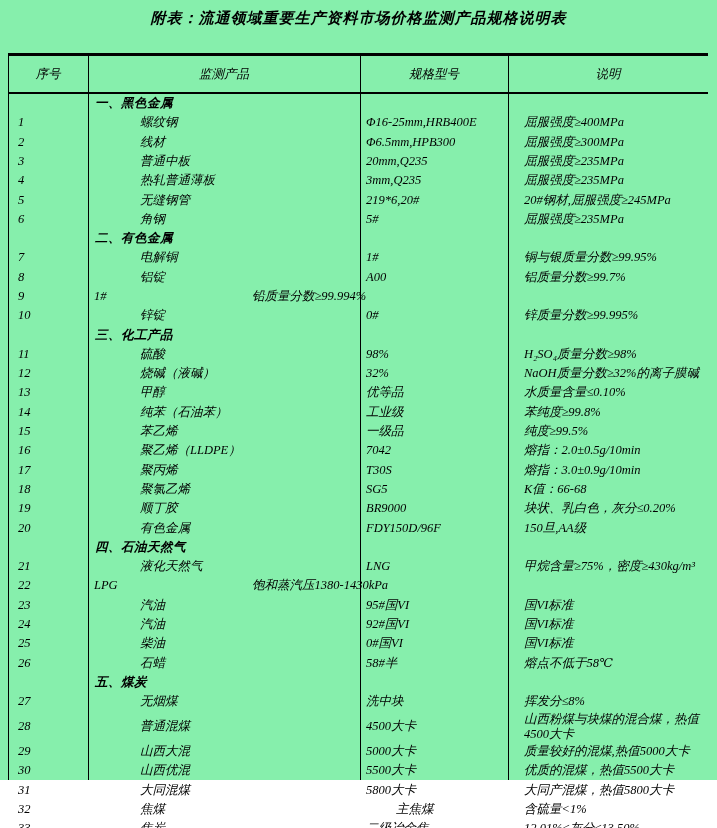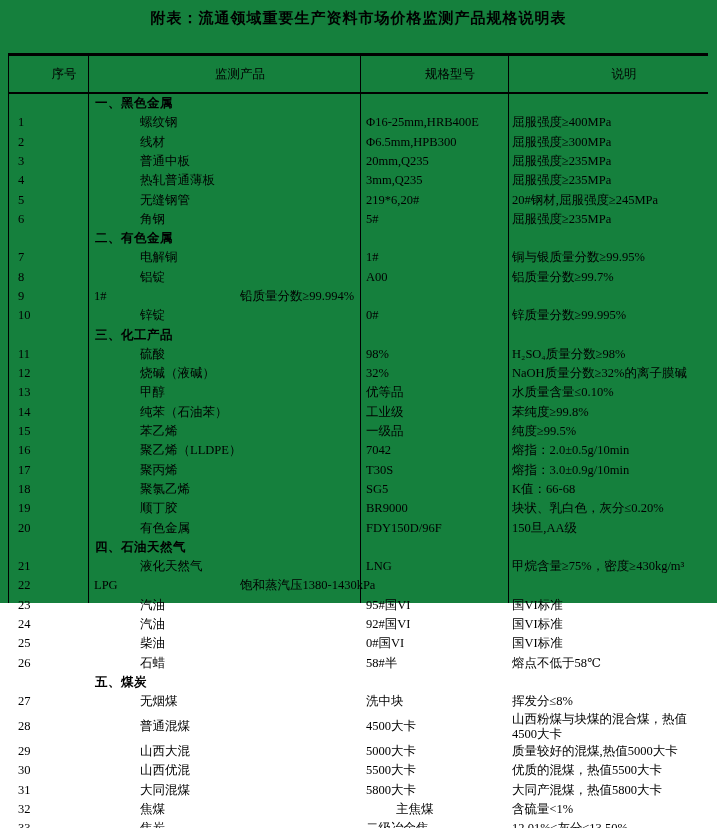--- a/index.html
+++ b/index.html
@@ -1,47 +1,47 @@
 <!DOCTYPE html>
 <html><head>
 <meta charset="utf-8">
 <style>
   html,body{margin:0;padding:0;}
   body{
     width:717px;height:828px;background:#ffffff;overflow:hidden;
     font-family:"Liberation Serif","DejaVu Serif",serif;color:#000;
   }
-  .page{position:relative;width:717px;height:603px;background:#15803d;}
+  .page{position:relative;width:717px;height:780px;background:#86efac;font-style:italic;}
   .doc-title{
     position:absolute;top:9px;left:0;width:717px;text-align:center;
     font-size:15px;font-weight:bold;letter-spacing:1px;
   }
   
   .rule{position:absolute;background:#000;}
   .rule-top{left:8px;top:53px;width:700px;height:3px;}
   .rule-header{left:8px;top:92px;width:700px;height:2px;}
   .vline{position:absolute;top:53px;bottom:0;width:1px;background:#000;}
   .vline-left{left:8px;}
   .vline-1{left:88px;}
   .vline-2{left:360px;}
   .vline-3{left:508px;}
   
-  .hdr{position:absolute;top:66px;font-size:12.5px;text-align:center;padding-left:16px;}
+  .hdr{position:absolute;top:66px;font-size:12.5px;text-align:center;}
   .hdr-no{left:8px;width:80px;}
   .hdr-product{left:88px;width:272px;}
   .hdr-spec{left:360px;width:148px;}
   .hdr-desc{left:508px;width:200px;}
   
   .tbody{position:absolute;left:8px;top:94px;width:700px;}
   .row{display:flex;align-items:center;min-height:19.3px;}
   .cell{font-size:12.5px;line-height:1.22;box-sizing:border-box;}
   .c-no{width:80px;padding-left:10px;}
   .c-product{width:272px;padding-left:52px;}
   .c-spec{width:148px;padding-left:6px;}
-  .c-desc{width:200px;padding-left:4px;padding-right:2px;}
+  .c-desc{width:200px;padding-left:16px;padding-right:2px;}
   .row.section .c-product{font-weight:bold;padding-left:7px;letter-spacing:0.5px;}
   .c-spec.indent{padding-left:36px;}
 </style>
 </head>
 <body>
 
 <div class="page">
 
   <div class="doc-title">附表：流通领域重要生产资料市场价格监测产品规格说明表</div>
 

